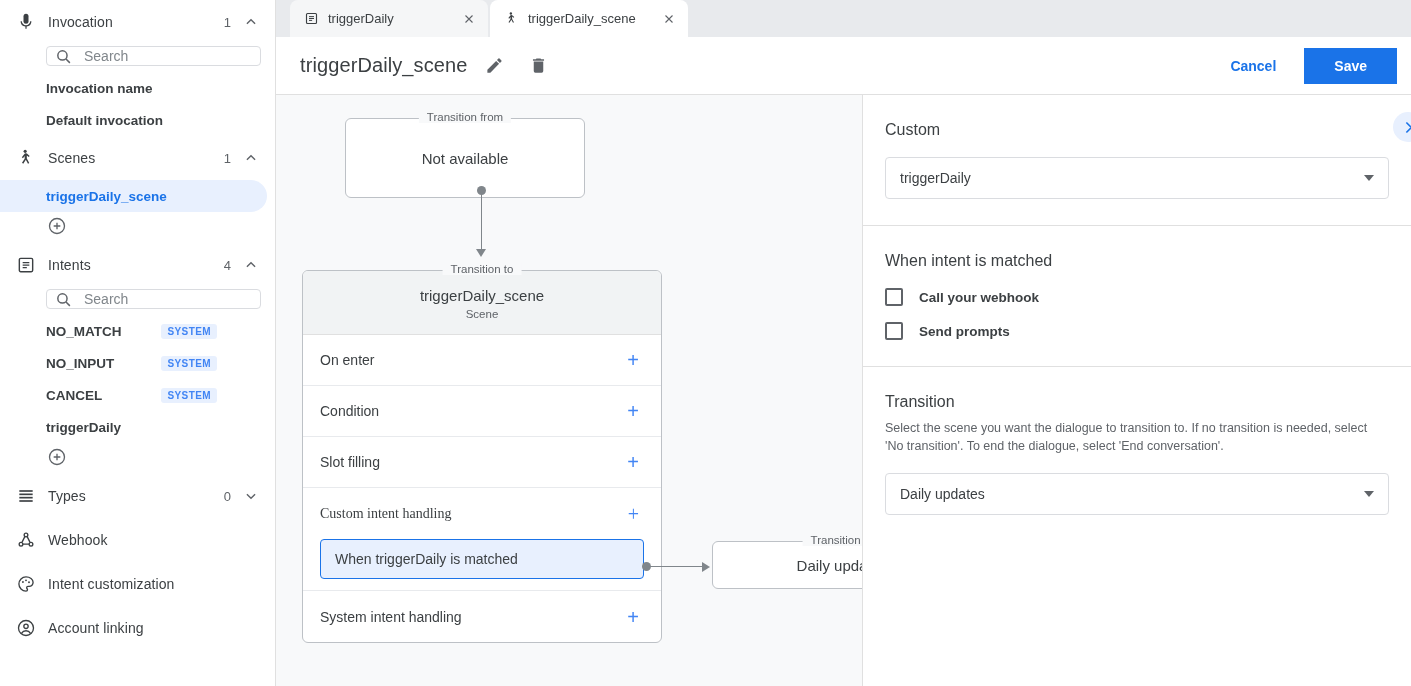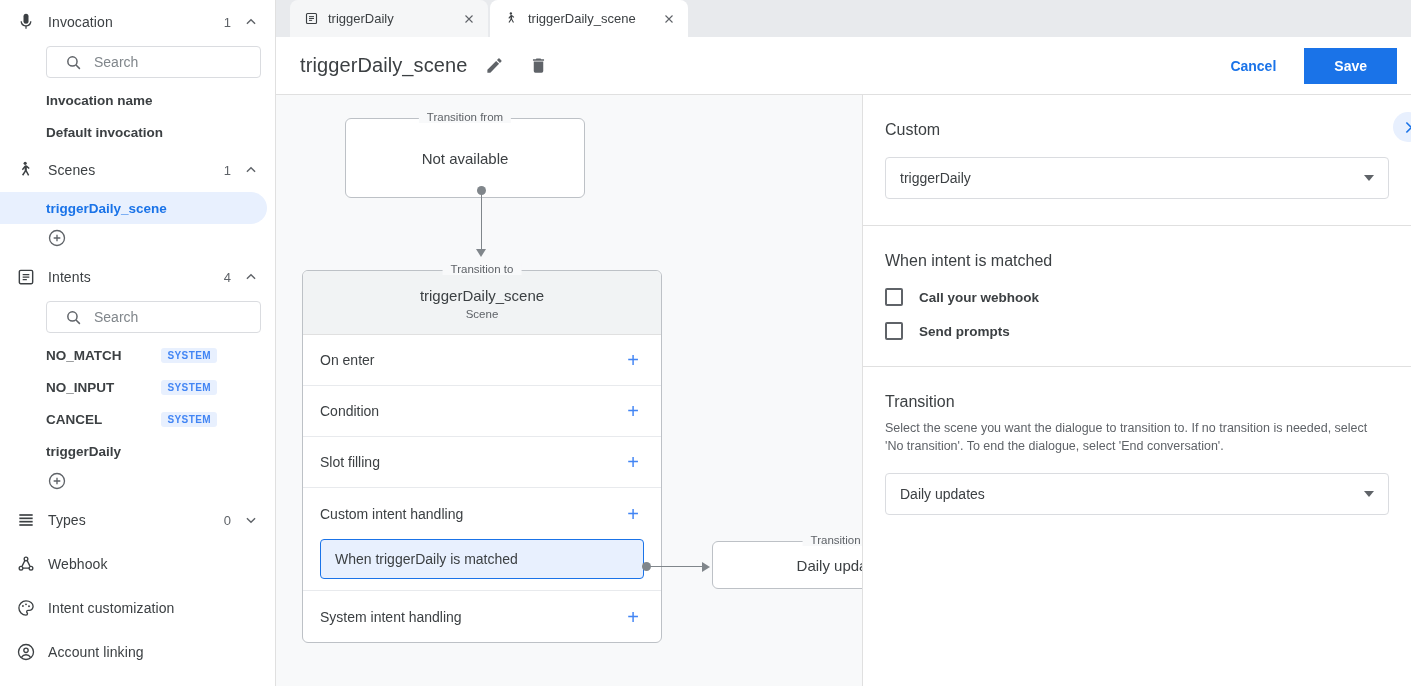--- a/index.html
+++ b/index.html
@@ -35,23 +35,23 @@
     color: #3c4043; margin-right: 10px;
   }
   .nav-ico svg { display: block; }
   .nav-label { flex: 1; font-size: 14px; color: #3c4043; letter-spacing: .1px; }
   .nav-count { font-size: 13px; color: #5f6368; margin-right: 12px; }
   .chev { width: 16px; height: 16px; color: #5f6368; display:flex; align-items:center; justify-content:center;}
 
   .search-wrap { padding: 2px 14px 6px 46px; }
   .search-box {
     display: flex; align-items: center;
-    height: 32px;
+    height: 20px;
     border: 1px solid #dadce0; border-radius: 4px;
-    padding: 0 18px; background: #fff;
+    padding: 0 8px; background: #fff;
   }
   .search-box .s-ico { color: #5f6368; margin-right: 10px; display:flex; }
   .search-box input {
     border: 0; outline: 0; flex: 1; font-size: 14px;
     font-family: "Liberation Sans", sans-serif; color: #3c4043;
     background: transparent;
   }
   .search-box input::placeholder { color: #80868b; }
 
   .sub-item {
@@ -516,21 +516,21 @@
             <span class="sr-plus">+</span>
           </div>
           <div class="scene-row">
             <span class="sr-label">Condition</span>
             <span class="sr-plus">+</span>
           </div>
           <div class="scene-row">
             <span class="sr-label">Slot filling</span>
             <span class="sr-plus">+</span>
           </div>
-          <div class="scene-row" style="border-bottom:0;">
+          <div class="scene-row" style="border-bottom:0;font-family:Liberation Serif, serif;">
             <span class="sr-label">Custom intent handling</span>
             <span class="sr-plus">+</span>
           </div>
           <div class="handler-wrap">
             <div class="handler-chip">
               <span>When triggerDaily is matched</span>
             </div>
           </div>
           <div class="scene-row">
             <span class="sr-label">System intent handling</span>

